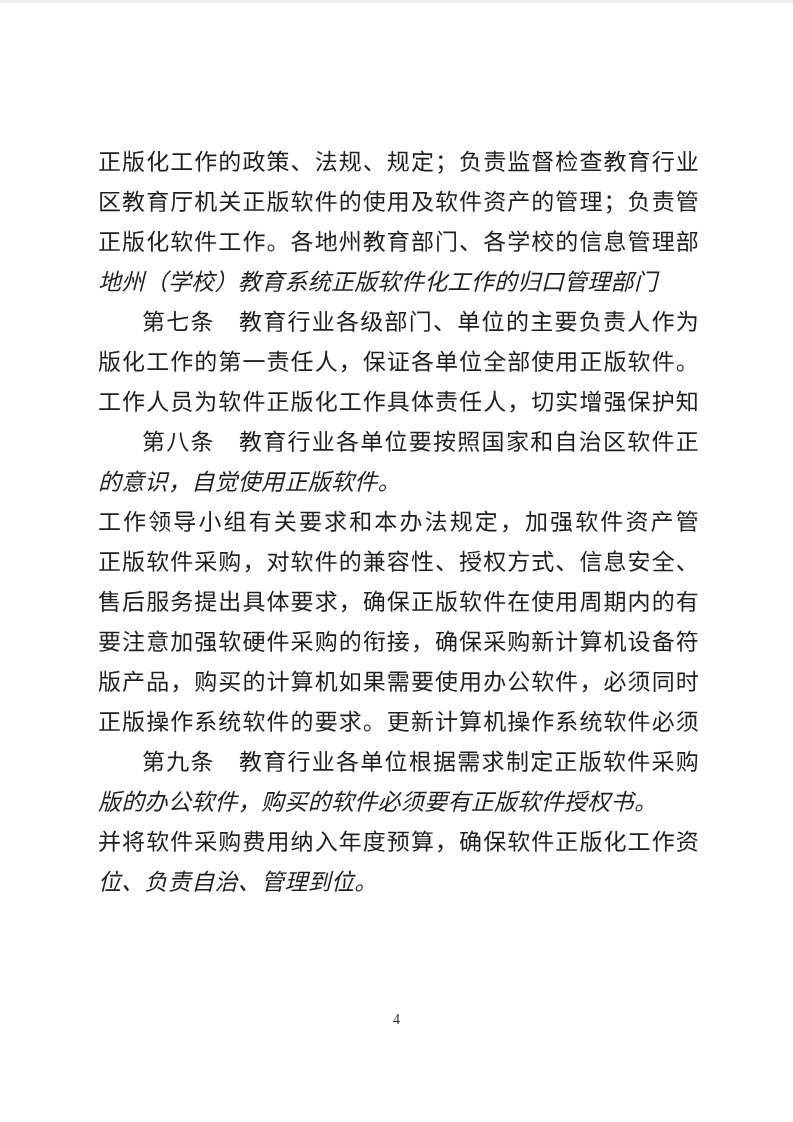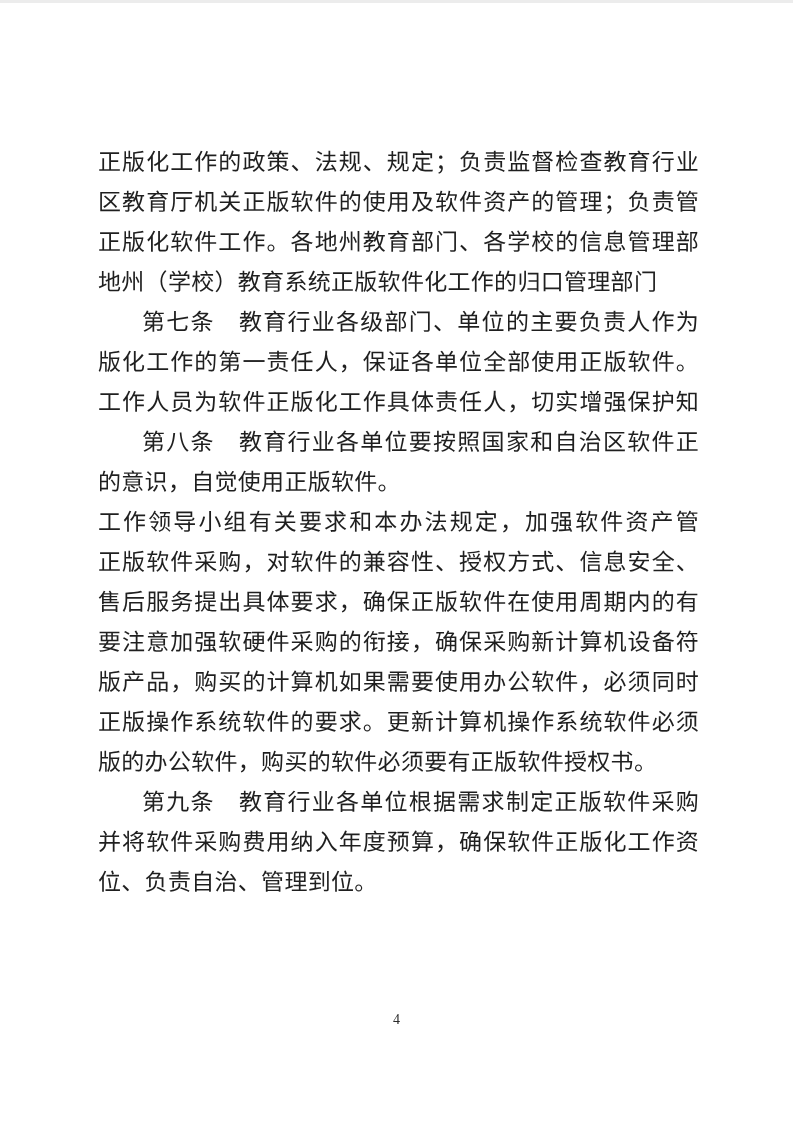--- a/index.html
+++ b/index.html
@@ -43,20 +43,21 @@
     text-align: justify;
     text-align-last: justify;
     text-justify: inter-character;
   }
   .indent {
     text-indent: 44px;
   }
   .last {
     text-align: right;
     text-align-last: left;
+    font-style: italic;
   }
   .page-number {
     position: absolute;
     top: 1010px;
     left: 0;
     right: 0;
     text-align: center;
     font-size: 14px;
     line-height: 20px;
     color: #2a2a2a;
@@ -80,21 +81,21 @@
     <div class="line j">工作人员为软件正版化工作具体责任人，切实增强保护知识产权</div>
     <div class="line j indent">第八条　教育行业各单位要按照国家和自治区软件正版化</div>
 
     <div class="line last">的意识，自觉使用正版软件。</div>
     <div class="line j">工作领导小组有关要求和本办法规定，加强软件资产管理，规范</div>
     <div class="line j">正版软件采购，对软件的兼容性、授权方式、信息安全、升级等</div>
     <div class="line j">售后服务提出具体要求，确保正版软件在使用周期内的有效性。</div>
     <div class="line j">要注意加强软硬件采购的衔接，确保采购新计算机设备符合预装</div>
     <div class="line j">版产品，购买的计算机如果需要使用办公软件，必须同时购买正</div>
     <div class="line j">正版操作系统软件的要求。更新计算机操作系统软件必须使用正</div>
+    <div class="line j indent">第九条　教育行业各单位根据需求制定正版软件采购计划，</div>
+
     <div class="line last">版的办公软件，购买的软件必须要有正版软件授权书。</div>
-
-    <div class="line j indent">第九条　教育行业各单位根据需求制定正版软件采购计划，</div>
     <div class="line j">并将软件采购费用纳入年度预算，确保软件正版化工作资金到</div>
     <div class="line last">位、负责自治、管理到位。</div>
   </div>
 
   <div class="page-number">4</div>
 </div>
 
 </body></html>

